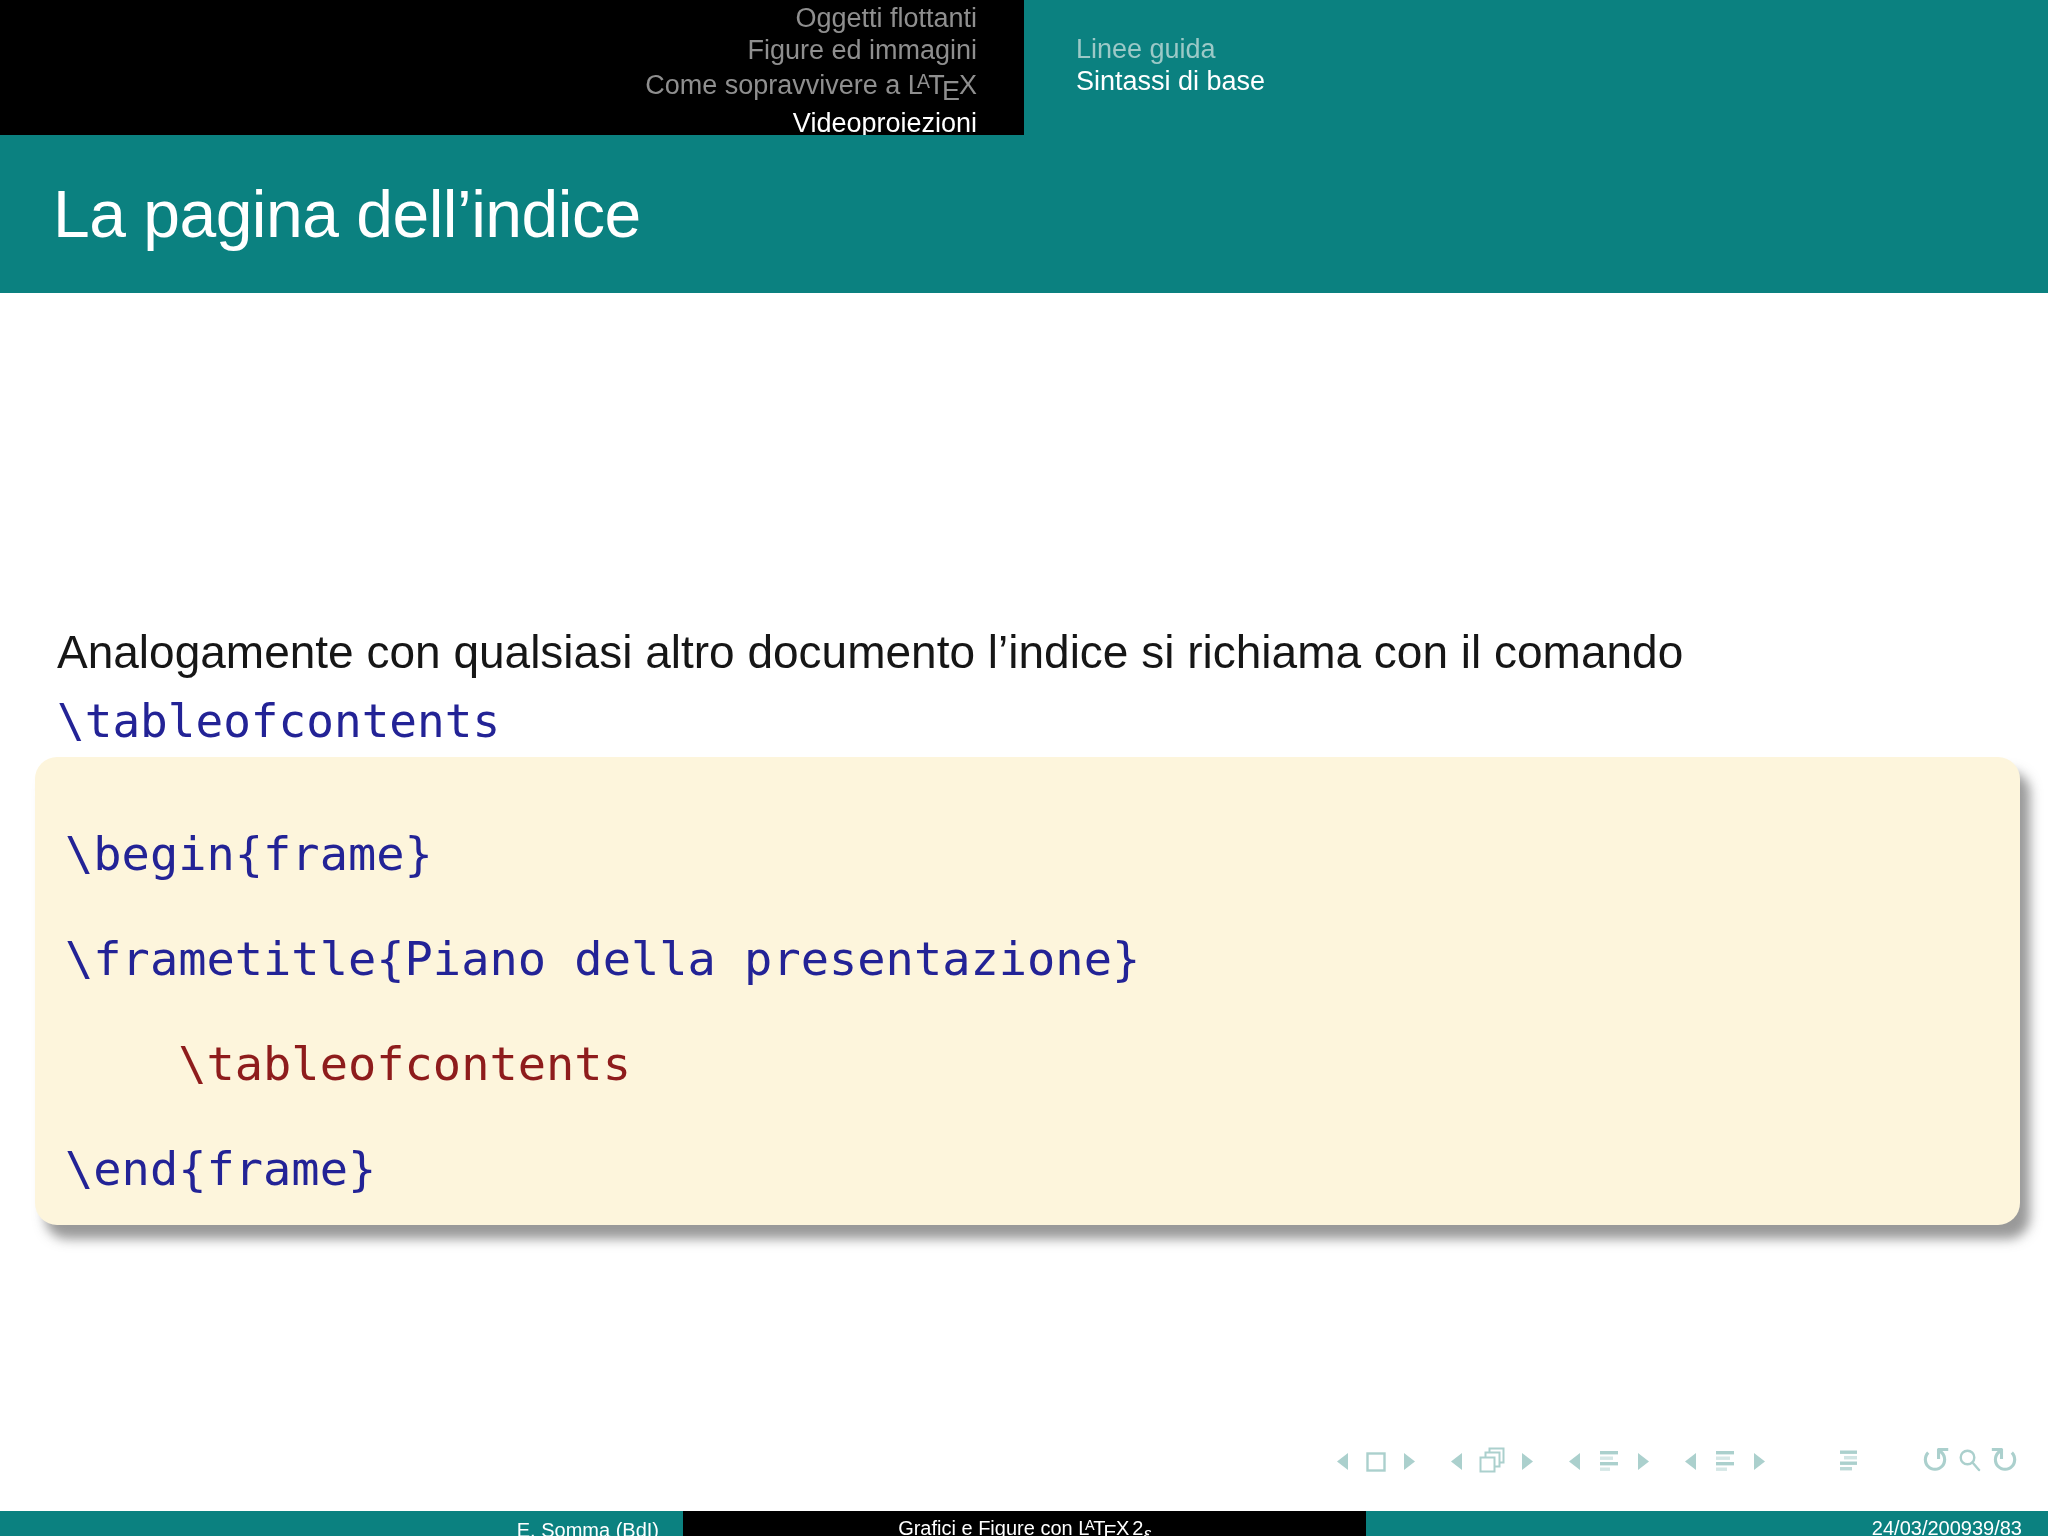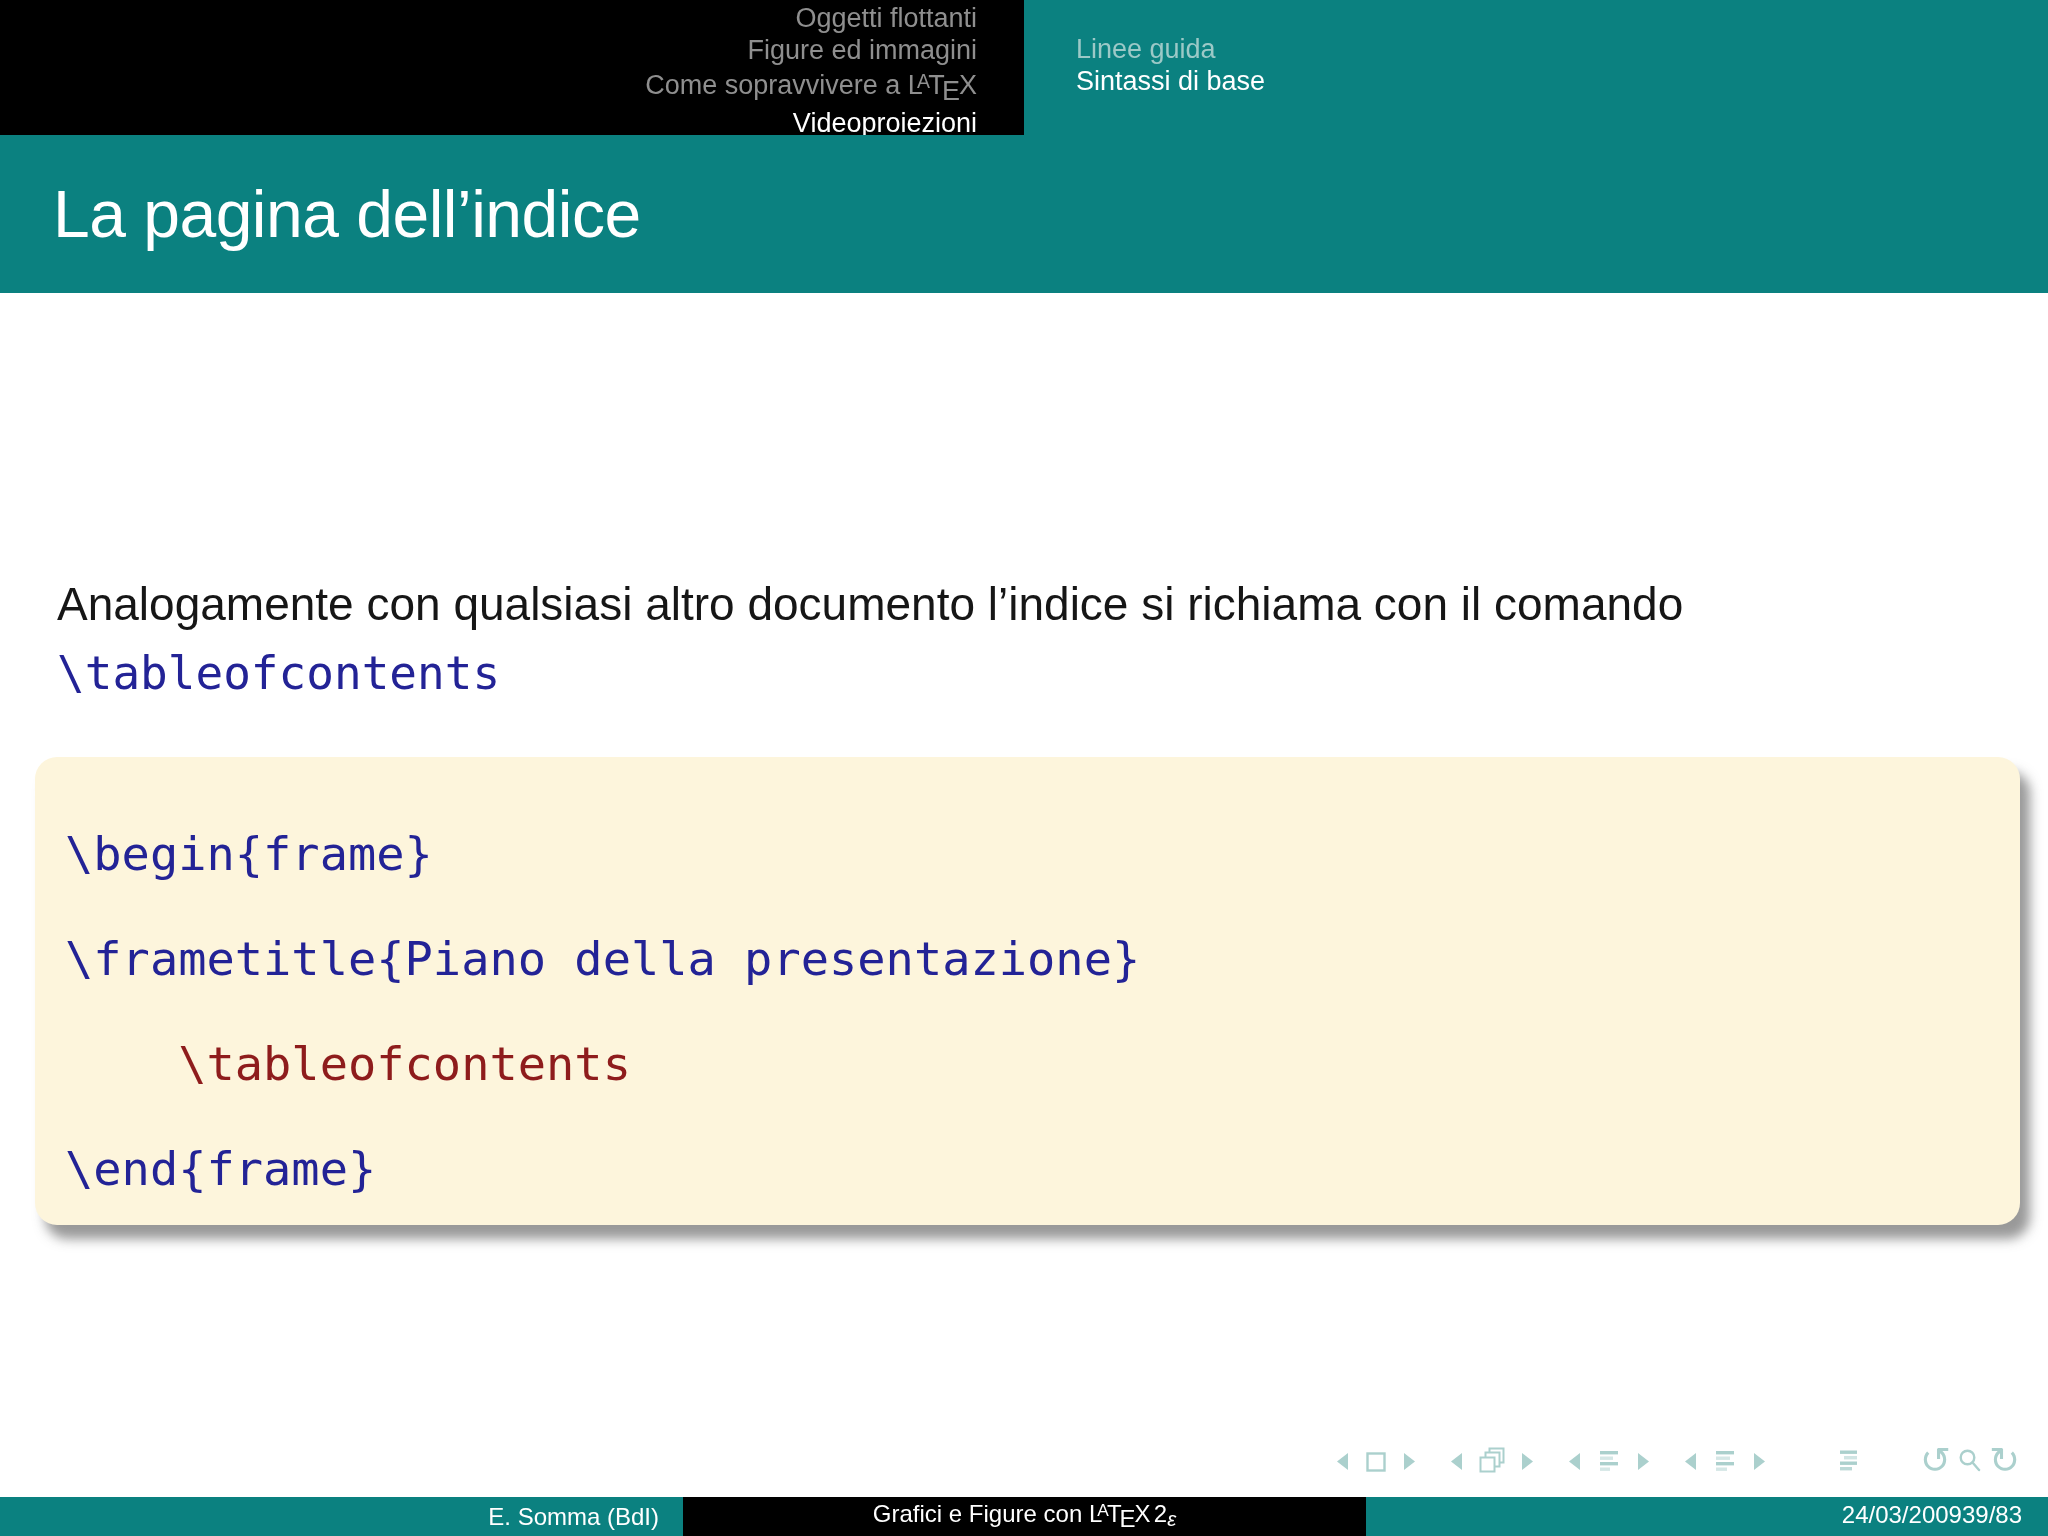--- a/index.html
+++ b/index.html
@@ -32,21 +32,21 @@
   .lx-two{margin-left:0.14em;}
   .lx-eps{font-size:0.85em;vertical-align:-0.22em;font-style:italic;}
   
   .frametitle-bar{
     position:absolute;top:135px;left:0;width:2048px;height:158px;background:var(--teal);
     display:flex;align-items:center;padding-left:53px;
   }
   .frametitle{color:var(--white);font-size:66px;font-weight:400;letter-spacing:-0.5px;}
   
   .content{position:absolute;left:57px;top:576px;width:1950px;}
-  .para{font-size:46px;line-height:56px;color:var(--text);}
+  .para{font-size:46px;line-height:56px;color:var(--text);margin-top:48px;}
   .inline-command{
     margin-top:14px;font-family:"DejaVu Sans Mono", monospace;
     font-size:46px;color:var(--code-blue);
   }
   
   .code-block{
     position:absolute;left:35px;top:757px;width:1985px;
     background:var(--cream);border-radius:22px;
     padding:24px 20px 24px 30px;
     box-shadow:10px 14px 12px rgba(70,70,70,0.55);
@@ -68,22 +68,22 @@
   .nav-group.gap-big{margin-left:64px;}
   .nav-group.gap-last{margin-left:58px;gap:5px;}
   .nav-symbols svg{display:block;}
   .nav-glyph{
     font-family:"DejaVu Sans", sans-serif;font-size:37px;line-height:30px;
     color:var(--nav-icon);
   }
   .nav-btn{cursor:pointer;}
   
   .footline{
-    position:absolute;left:0;bottom:0;width:2048px;height:39px;display:flex;
-    font-size:24px;color:var(--white);
+    position:absolute;left:0;bottom:0;width:2048px;height:25px;display:flex;
+    font-size:20px;color:var(--white);
   }
   .foot-seg{height:39px;display:flex;align-items:center;}
   .foot-author{width:683px;background:var(--teal);justify-content:flex-end;padding-right:24px;}
   .foot-title{width:683px;background:var(--black);justify-content:center;}
   .foot-meta{flex:1;background:var(--teal);justify-content:flex-end;padding:0 26px 4px 10px;}
 </style>
 </head>
 <body>
 
 <div class="slide">

